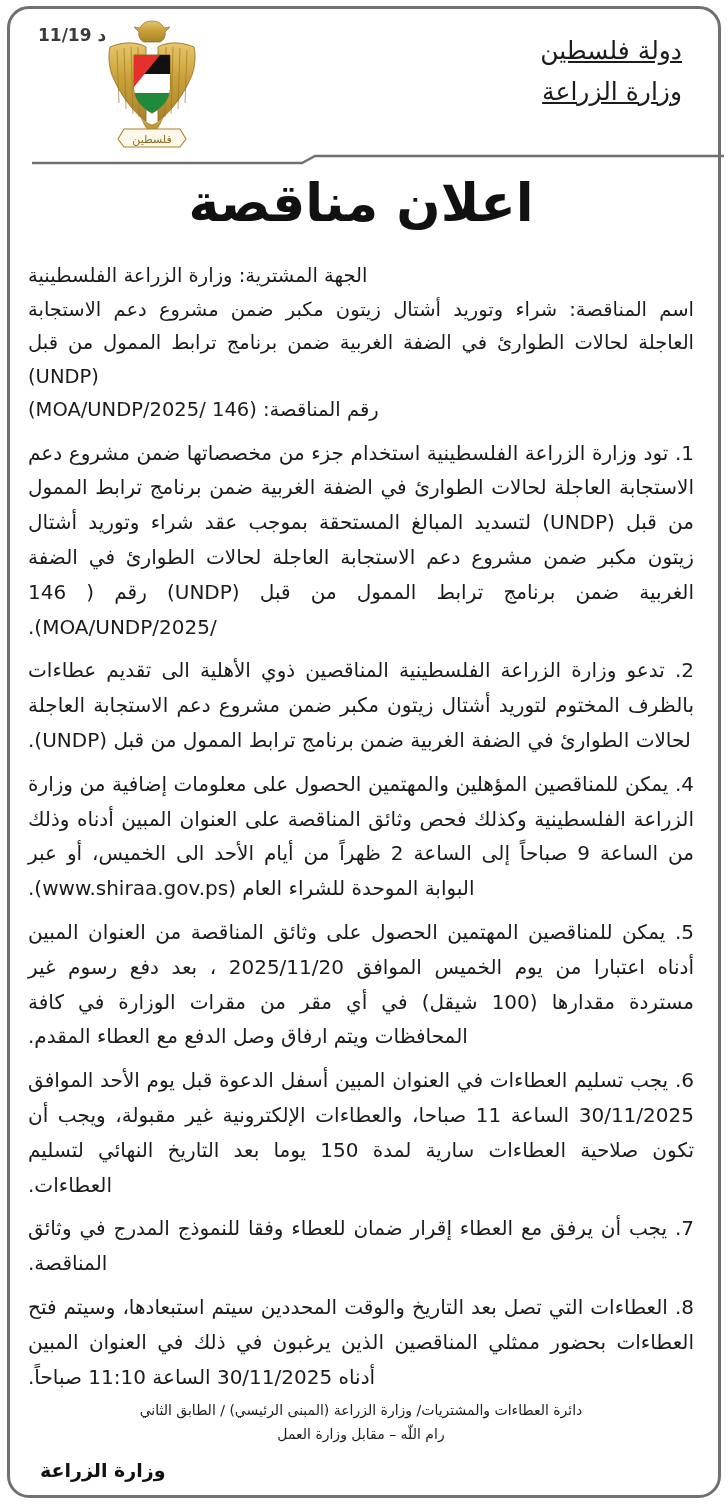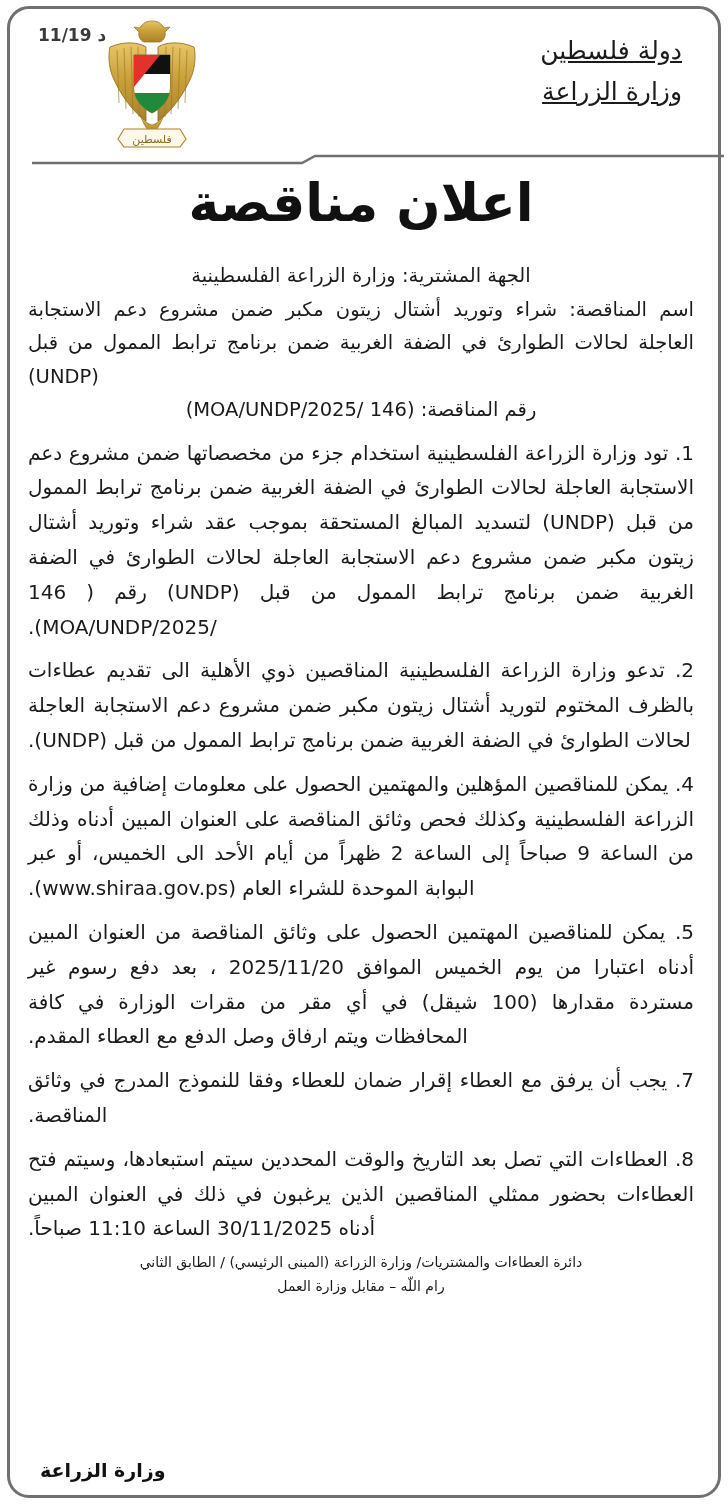--- a/index.html
+++ b/index.html
@@ -102,21 +102,21 @@
     color: #111;
     margin: 4px 0 26px 0;
     letter-spacing: 0px;
     font-family: "DejaVu Sans", "Liberation Sans", sans-serif;
   }
 
   .intro { margin-bottom: 4px; }
   .line {
     font-size: 19.5px;
     line-height: 1.72;
-    text-align: center;
+    text-align: left;
     color: #1b1b1b;
   }
   .line.just {
     text-align: justify;
     text-align-last: left;
   }
 
   .clause {
     font-size: 20px;
     line-height: 1.74;
@@ -219,20 +219,21 @@
       <div class="intro">
         <div class="line">الجهة المشترية: وزارة الزراعة الفلسطينية</div>
         <div class="line just">اسم المناقصة: شراء وتوريد أشتال زيتون مكبر ضمن مشروع دعم الاستجابة العاجلة لحالات الطوارئ في الضفة الغربية ضمن برنامج ترابط الممول من قبل (UNDP)</div>
         <div class="line">رقم المناقصة: (146 /MOA/UNDP/2025)</div>
       </div>
 
       <div class="clause">1. تود وزارة الزراعة الفلسطينية استخدام جزء من مخصصاتها ضمن مشروع دعم الاستجابة العاجلة لحالات الطوارئ في الضفة الغربية ضمن برنامج ترابط الممول من قبل (UNDP) لتسديد المبالغ المستحقة بموجب عقد شراء وتوريد أشتال زيتون مكبر ضمن مشروع دعم الاستجابة العاجلة لحالات الطوارئ في الضفة الغربية ضمن برنامج ترابط الممول من قبل (UNDP) رقم ( 146 /MOA/UNDP/2025).</div>
       <div class="clause">2. تدعو وزارة الزراعة الفلسطينية المناقصين ذوي الأهلية الى تقديم عطاءات بالظرف المختوم لتوريد أشتال زيتون مكبر ضمن مشروع دعم الاستجابة العاجلة لحالات الطوارئ في الضفة الغربية ضمن برنامج ترابط الممول من قبل (UNDP).</div>
       <div class="clause">4. يمكن للمناقصين المؤهلين والمهتمين الحصول على معلومات إضافية من وزارة الزراعة الفلسطينية وكذلك فحص وثائق المناقصة على العنوان المبين أدناه وذلك من الساعة 9 صباحاً إلى الساعة 2 ظهراً من أيام الأحد الى الخميس، أو عبر البوابة الموحدة للشراء العام (www.shiraa.gov.ps).</div>
       <div class="clause">5. يمكن للمناقصين المهتمين الحصول على وثائق المناقصة من العنوان المبين أدناه اعتبارا من يوم الخميس الموافق 2025/11/20 ، بعد دفع رسوم غير مستردة مقدارها (100 شيقل) في أي مقر من مقرات الوزارة في كافة المحافظات ويتم ارفاق وصل الدفع مع العطاء المقدم.</div>
+      <div class="clause">6. يجب تسليم العطاءات في العنوان المبين أسفل الدعوة قبل يوم الأحد الموافق 30/11/2025 الساعة 11 صباحا، والعطاءات الإلكترونية غير مقبولة، ويجب أن تكون صلاحية العطاءات سارية لمدة 150 يوما بعد التاريخ النهائي لتسليم العطاءات.</div>
       <div class="clause">7. يجب أن يرفق مع العطاء إقرار ضمان للعطاء وفقا للنموذج المدرج في وثائق المناقصة.</div>
       <div class="clause">8. العطاءات التي تصل بعد التاريخ والوقت المحددين سيتم استبعادها، وسيتم فتح العطاءات بحضور ممثلي المناقصين الذين يرغبون في ذلك في العنوان المبين أدناه 30/11/2025 الساعة 11:10 صباحاً.</div>
 
       <div class="address">
         <div class="ln">دائرة العطاءات والمشتريات/ وزارة الزراعة (المبنى الرئيسي) / الطابق الثاني</div>
         <div class="ln">رام اللّه – مقابل وزارة العمل</div>
 
       </div>
     </div>
 

